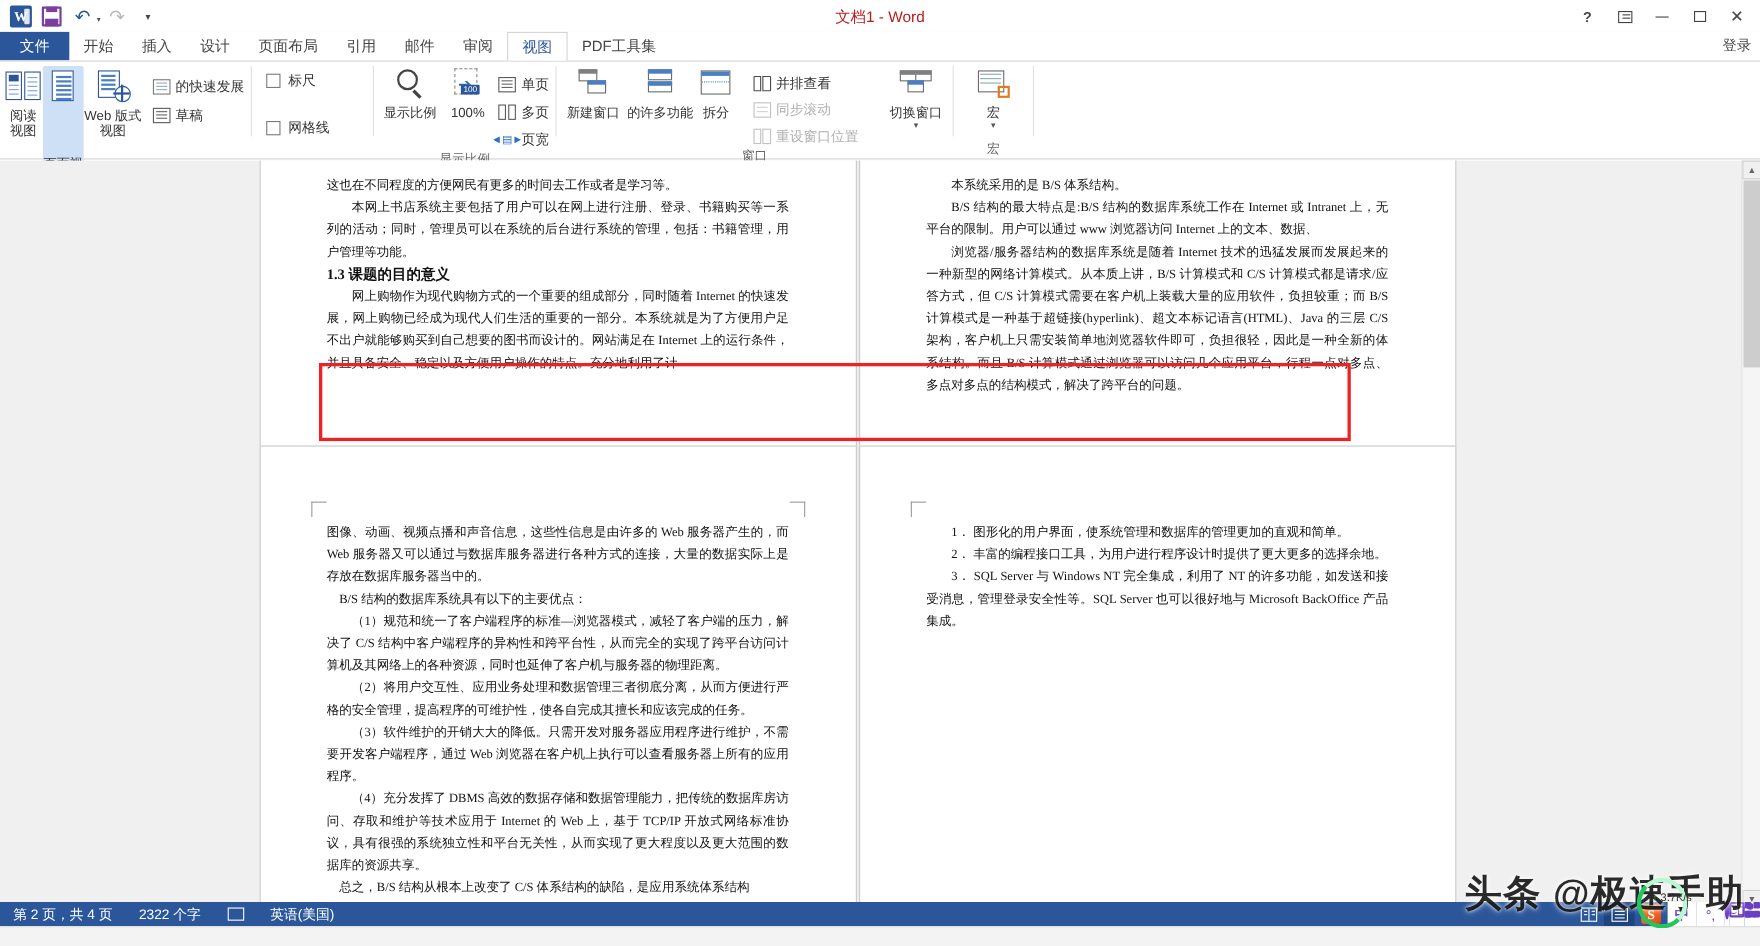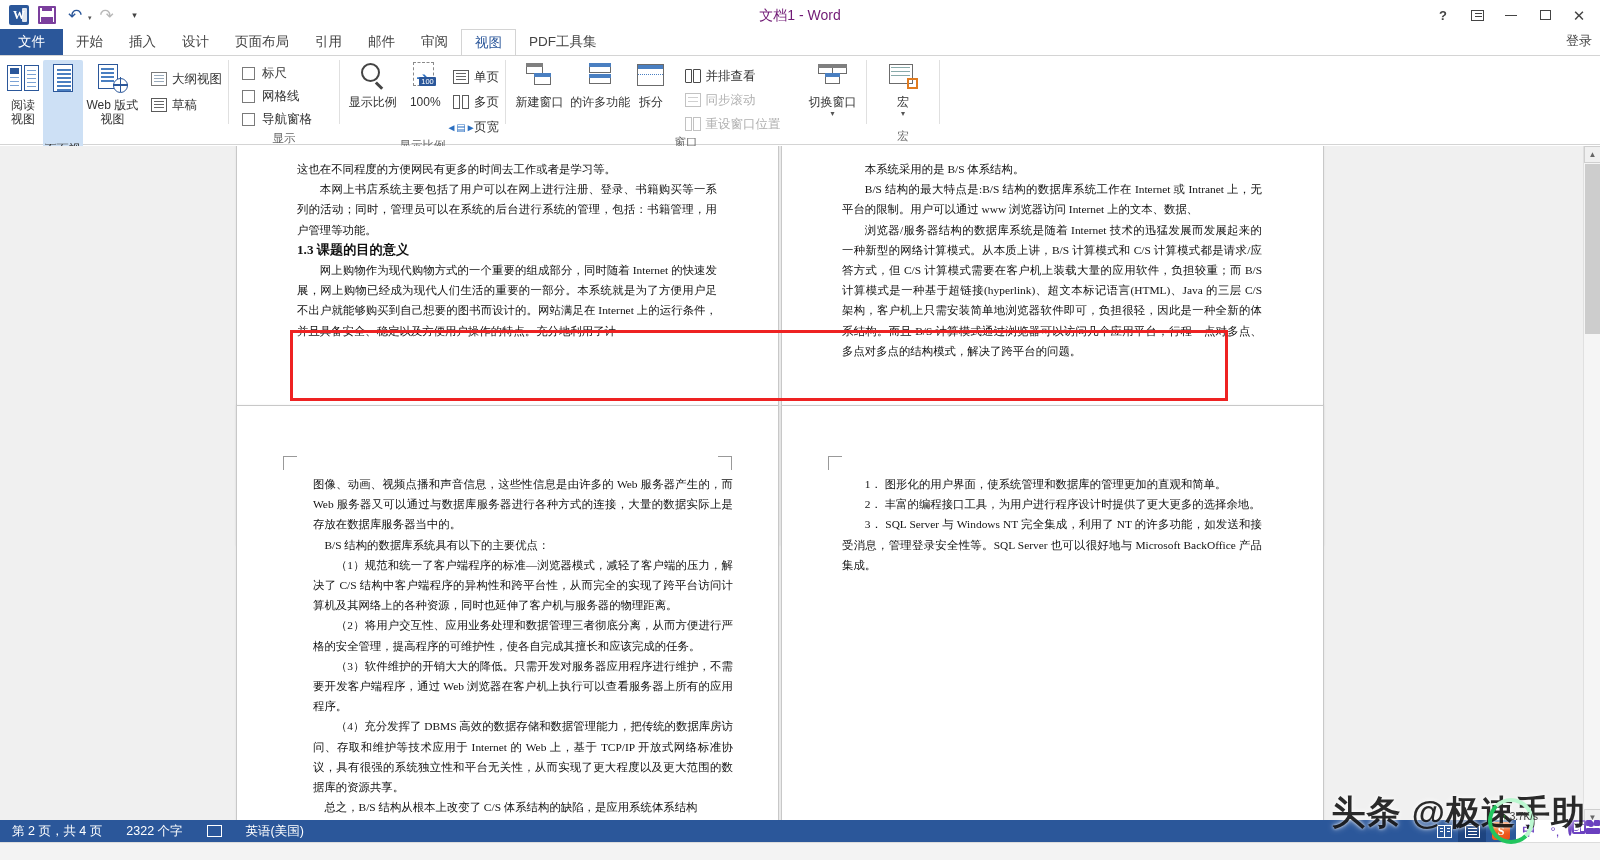--- a/index.html
+++ b/index.html
@@ -34,21 +34,21 @@
   .save-icon .body { position:absolute; inset:0; border:2px solid #7b3f9d; border-radius:1px;}
   .save-icon .lbl { position:absolute; left:3px; bottom:0; width:12px; height:7px; background:#7b3f9d;}
   .save-icon .top { position:absolute; left:4px; top:0; width:10px; height:5px; background:#7b3f9d;}
   .undo-ico, .redo-ico { font-size: 17px; color: #2b579a; line-height: 1; }
   .redo-ico { color: #b8b8b8; }
   .tiny-caret { font-size: 7px; color: #555; margin-left: -2px; align-self: flex-end; padding-bottom:6px;}
   .qat-more { font-size: 9px; color: #444; }
 
   .doc-title {
     position: absolute; left: 0; top: 0; width: 1600px; height: 30px;
-    text-align: center; line-height: 30px; font-size: 14px; color: #701a75;
+    text-align: center; line-height: 30px; font-size: 14px; color: #b91c1c;
   }
   .win-ctrl { position: absolute; right: 4px; top: 0; height: 30px; display: flex; align-items: center; }
   .win-ctrl > div {
     width: 34px; height: 26px; display:flex; align-items:center; justify-content:center;
     color:#444; font-size:13px; cursor:pointer;
   }
   .ico-min { width:12px; height:1px; background:#444; display:block; }
   .ico-max { width:11px; height:10px; border:1px solid #444; display:block; }
   .ico-close { font-size:15px; line-height:1; }
   .ico-ribbon { width:13px; height:11px; border:1px solid #444; position:relative; }
@@ -367,39 +367,39 @@
           <div class="bl">Web 版式视图</div>
         </div>
 
         <div style="display:flex;flex-direction:column;gap:4px;padding-top:8px;padding-left:6px;">
           <div class="smallrow">
             <span class="mini box">
                 <i class="l" style="top:2px"></i>
                 <i class="l" style="top:5px"></i>
                 <i class="l" style="top:8px"></i>
               </span>
-            <span class="txt">大纲视图</span>
+            <span class="txt">的快速发展</span>
           </div>
           <div class="smallrow">
             <span class="mini solid">
                 <i class="l" style="top:2px"></i>
                 <i class="l" style="top:5px"></i>
                 <i class="l" style="top:8px"></i>
               </span>
             <span class="txt">草稿</span>
           </div>
         </div>
       </div>
       <div class="glabel">视图</div>
     </div>
     <div class="gsep"></div>
 
     <div class="rgroup" style="width:110px;">
       <div class="gbody" style="padding-top:6px;">
-        <div style="display:flex;flex-direction:column;padding-left:8px;">
+        <div style="display:flex;flex-direction:column;padding-left:8px;gap:20px;">
           <div class="ckrow">
             <span class="cb"></span>
             <span class="txt">标尺</span>
           </div>
           <div class="ckrow">
             <span class="cb"></span>
             <span class="txt">网格线</span>
           </div>
           <div class="ckrow">
             <span class="cb"></span>
@@ -565,21 +565,21 @@
         <p class="indent">B/S 结构的最大特点是:B/S 结构的数据库系统工作在 Internet 或 Intranet 上，无平台的限制。用户可以通过 www 浏览器访问 Internet 上的文本、数据、</p>
         <p class="indent">浏览器/服务器结构的数据库系统是随着 Internet 技术的迅猛发展而发展起来的一种新型的网络计算模式。从本质上讲，B/S 计算模式和 C/S 计算模式都是请求/应答方式，但 C/S 计算模式需要在客户机上装载大量的应用软件，负担较重；而 B/S 计算模式是一种基于超链接(hyperlink)、超文本标记语言(HTML)、Java 的三层 C/S 架构，客户机上只需安装简单地浏览器软件即可，负担很轻，因此是一种全新的体系结构。而且 B/S 计算模式通过浏览器可以访问几个应用平台，行程一点对多点、多点对多点的结构模式，解决了跨平台的问题。</p>
       </div>
       <div class="corner tl" style="left:46px; bottom:58px;"></div>
       <div class="pgnum" style="left:0; right:0; text-align:center; bottom:42px;">1</div>
     </div>
 
     <div class="page" style="left:236px; top:259px; width:543px; height:560px;">
       <div class="corner tl" style="left:46px; top:50px;"></div>
       <div class="corner tr" style="right:46px; top:50px;"></div>
-      <div class="ptext" style="left:76px; top:68px; width:420px;">
+      <div class="ptext" style="left:60px; top:68px; width:420px;">
         <p>图像、动画、视频点播和声音信息，这些性信息是由许多的 Web 服务器产生的，而 Web 服务器又可以通过与数据库服务器进行各种方式的连接，大量的数据实际上是存放在数据库服务器当中的。</p>
         <p style="text-indent:1em;">B/S 结构的数据库系统具有以下的主要优点：</p>
         <p class="indent">（1）规范和统一了客户端程序的标准—浏览器模式，减轻了客户端的压力，解决了 C/S 结构中客户端程序的异构性和跨平台性，从而完全的实现了跨平台访问计算机及其网络上的各种资源，同时也延伸了客户机与服务器的物理距离。</p>
         <p class="indent">（2）将用户交互性、应用业务处理和数据管理三者彻底分离，从而方便进行严格的安全管理，提高程序的可维护性，使各自完成其擅长和应该完成的任务。</p>
         <p class="indent">（3）软件维护的开销大大的降低。只需开发对服务器应用程序进行维护，不需要开发客户端程序，通过 Web 浏览器在客户机上执行可以查看服务器上所有的应用程序。</p>
         <p class="indent">（4）充分发挥了 DBMS 高效的数据存储和数据管理能力，把传统的数据库房访问、存取和维护等技术应用于 Internet 的 Web 上，基于 TCP/IP 开放式网络标准协议，具有很强的系统独立性和平台无关性，从而实现了更大程度以及更大范围的数据库的资源共享。</p>
         <p style="text-indent:1em;">总之，B/S 结构从根本上改变了 C/S 体系结构的缺陷，是应用系统体系结构</p>
       </div>
     </div>
 

